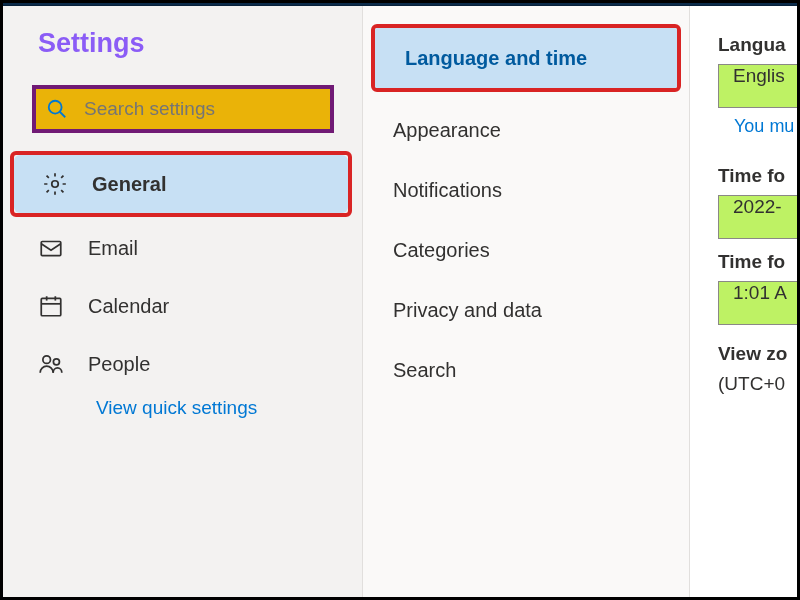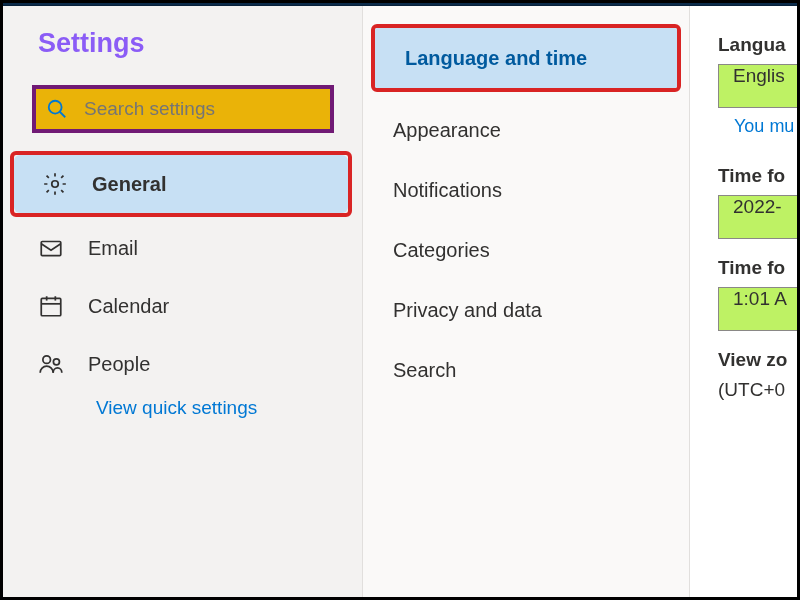--- a/index.html
+++ b/index.html
@@ -286,21 +286,21 @@
 
     <div class="section-gap">
       <div class="section-label">Langua</div>
       <div class="select-box">
         <span>Englis</span>
       </div>
       <div class="hint-link">You mu</div>
     </div>
 
     <div class="section-label">Time fo</div>
-    <div class="select-box" style="margin-bottom:18px;">
+    <div class="select-box" style="margin-bottom:12px;">
       <span>2022-</span>
     </div>
 
     <div class="section-label">Time fo</div>
     <div class="select-box" style="margin-bottom:18px;">
       <span>1:01 A</span>
     </div>
 
     <div class="section-label">View zo</div>
     <div class="tz-value">(UTC+0</div>

